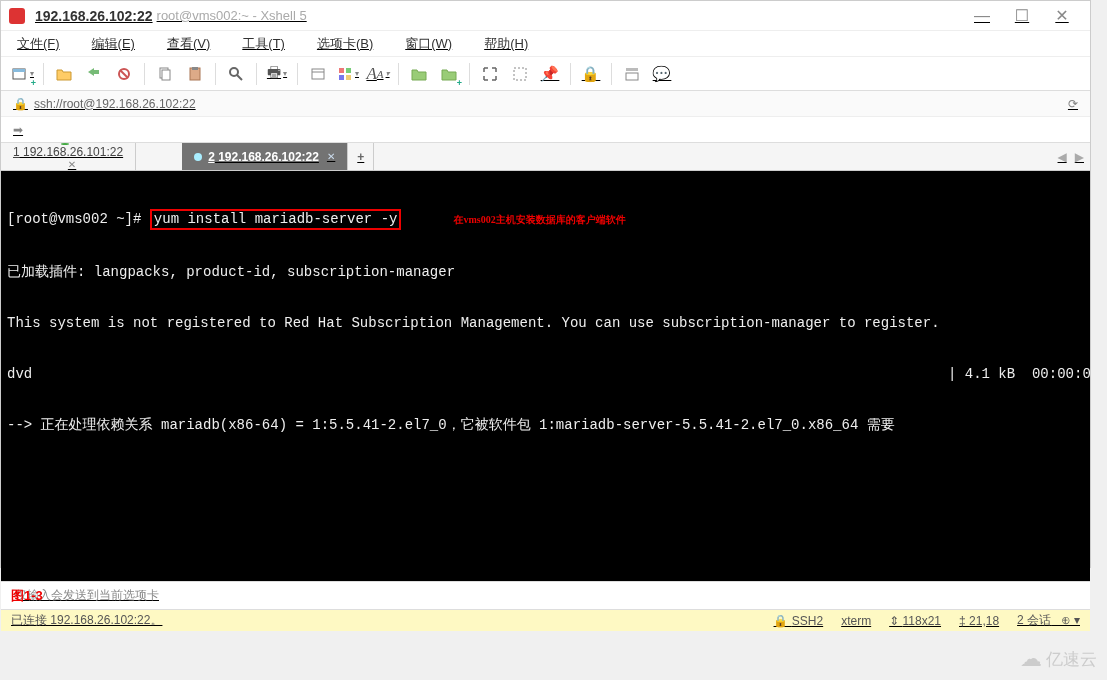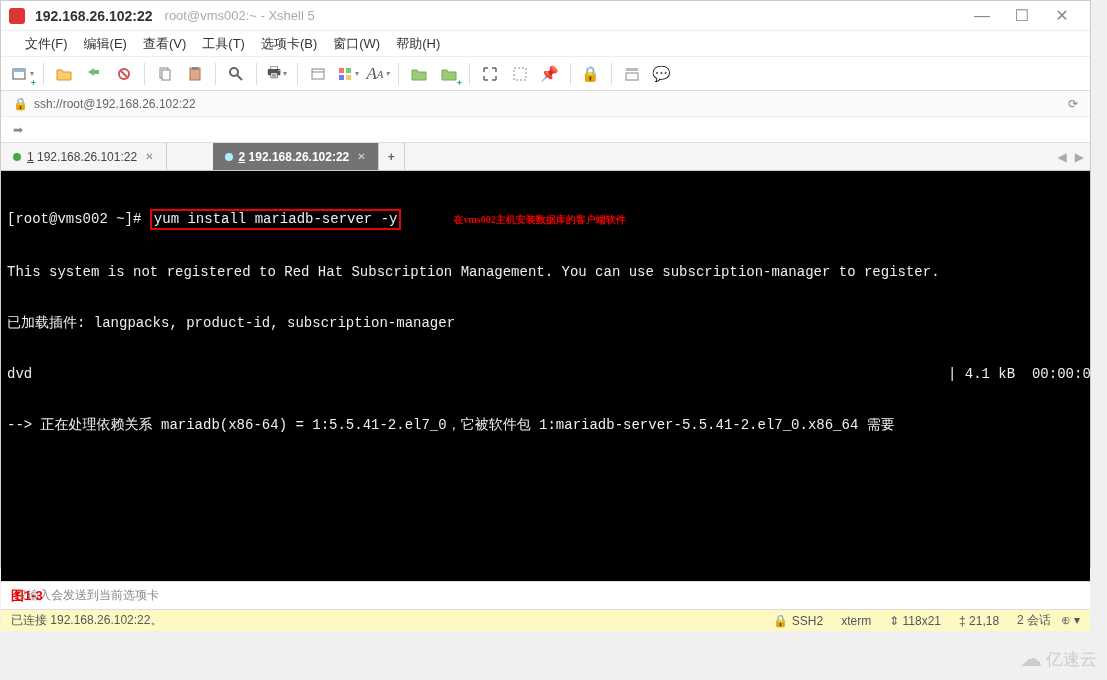--- a/index.html
+++ b/index.html
@@ -1,39 +1,39 @@
 <!DOCTYPE html>
 <html><head>
 <meta charset="utf-8">
 <style>
 * { box-sizing: border-box; margin: 0; padding: 0; }
 body { font-family: "Microsoft YaHei", sans-serif; font-size: 12px; background: #f0f0f0; width: 1107px; height: 680px; overflow: hidden; position: relative; }
-.window { width: 1091px; height: 568px; background: #fff; border: 1px solid #ccc; position: relative; }
+.window { width: 1091px; height: 568px; background: #fff; border: 1px solid #ccc; position: relative; text-decoration: underline; }
 .titlebar { height: 30px; display: flex; align-items: center; padding: 0 8px; background: #fff; border-bottom: 1px solid #eee; }
 .app-icon { width: 16px; height: 16px; background: #d33; border-radius: 3px; margin-right: 10px; }
 .title-main { font-weight: bold; color: #333; font-size: 14px; }
-.title-sub { color: #aaa; font-size: 13px; margin-left: 12px; }
+.title-sub { color: #aaa; font-size: 13px; margin-left: 4px; }
 .win-controls { margin-left: auto; display: flex; }
 .win-btn { width: 40px; height: 26px; display: flex; align-items: center; justify-content: center; color: #888; font-size: 16px; cursor: pointer; }
-.menubar { height: 26px; display: flex; align-items: center; padding: 0 18px; gap: 4px; border-bottom: 1px solid #eee; }
+.menubar { height: 26px; display: flex; align-items: center; padding: 0 10px; gap: 20px; border-bottom: 1px solid #eee; }
 .menu-item { padding: 2px 6px; color: #333; font-size: 13px; cursor: pointer; }
 .toolbar { height: 34px; display: flex; align-items: center; padding: 0 8px; gap: 2px; border-bottom: 1px solid #ddd; }
 .tool-btn { min-width: 28px; height: 28px; display: flex; align-items: center; justify-content: center; color: #555; font-size: 15px; cursor: pointer; border-radius: 3px; position: relative; }
 .tool-btn .plus { position: absolute; right: 1px; bottom: 0px; color: #2a8; font-size: 9px; font-weight: bold; }
 .tool-btn .dd { font-size: 8px; margin-left: 2px; color: #888; }
 .tool-sep { width: 1px; height: 22px; background: #ddd; margin: 0 4px; }
 .addrbar { height: 26px; display: flex; align-items: center; padding: 0 12px; color: #666; font-size: 12px; border-bottom: 1px solid #eee; background: #fafafa; }
 .addrbar .lock { margin-right: 6px; }
 .addrbar .refresh { margin-left: auto; color: #888; }
 .hintbar { height: 26px; display: flex; align-items: center; padding: 0 12px; color: #888; font-size: 12px; border-bottom: 1px solid #ddd; }
 .hintbar .arrow { margin-right: 6px; }
 .tabbar { height: 28px; background: #f5f5f5; display: flex; align-items: stretch; border-bottom: 1px solid #ccc; }
 .tab { display: flex; align-items: center; padding: 0 12px; font-size: 12px; border-right: 1px solid #ccc; cursor: pointer; position: relative; }
 .tab.active { background: #737373; color: #fff; margin-left: 46px; }
-.tab.inactive { background: #f5f5f5; color: #444; }
+.tab.inactive { background: #f5f5f5; color: #444; flex-direction: column; }
 .tab .dot { width: 8px; height: 8px; border-radius: 50%; margin-right: 6px; }
 .tab .dot.green { background: #4a4; }
 .tab.active .dot.green { background: #aef; }
 .tab .close { margin-left: 8px; color: #888; font-size: 10px; }
 .tab.active .close { color: #cde; }
 .tab u { text-decoration: underline; }
 .tab-add { width: 26px; display: flex; align-items: center; justify-content: center; color: #666; font-weight: bold; border-right: 1px solid #ccc; cursor: pointer; }
 .tab-nav { margin-left: auto; display: flex; align-items: center; padding: 0 6px; color: #aaa; gap: 8px; }
 .terminal { background: #000; color: #eee; font-family: "Consolas", "Courier New", monospace; font-size: 14px; line-height: 17px; padding: 4px 6px; height: 410px; white-space: pre; overflow: hidden; position: relative; }
 .term-line { white-space: pre; }
@@ -197,22 +197,22 @@
     </div>
     <div class="tab-add">+</div>
     <div class="tab-nav">
       <span>◀</span>
       <span>▶</span>
     </div>
   </div>
 
   <div class="terminal">
     <div class="term-line"><span>[root@vms002 ~]# </span><span class="cmd-box">yum install mariadb-server -y</span><span class="annotation">在vms002主机安装数据库的客户端软件</span></div>
+    <div class="term-line">已加载插件: langpacks, product-id, subscription-manager</div>
     <div class="term-line">This system is not registered to Red Hat Subscription Management. You can use subscription-manager to register.</div>
-    <div class="term-line">已加载插件: langpacks, product-id, subscription-manager</div>
     <div class="term-line">dvd                                                                                                             | 4.1 kB  00:00:00</div>
     <div class="term-line">--&gt; 正在处理依赖关系 mariadb(x86-64) = 1:5.5.41-2.el7_0，它被软件包 1:mariadb-server-5.5.41-2.el7_0.x86_64 需要</div>
     
     
     
     
     
     
     
     

